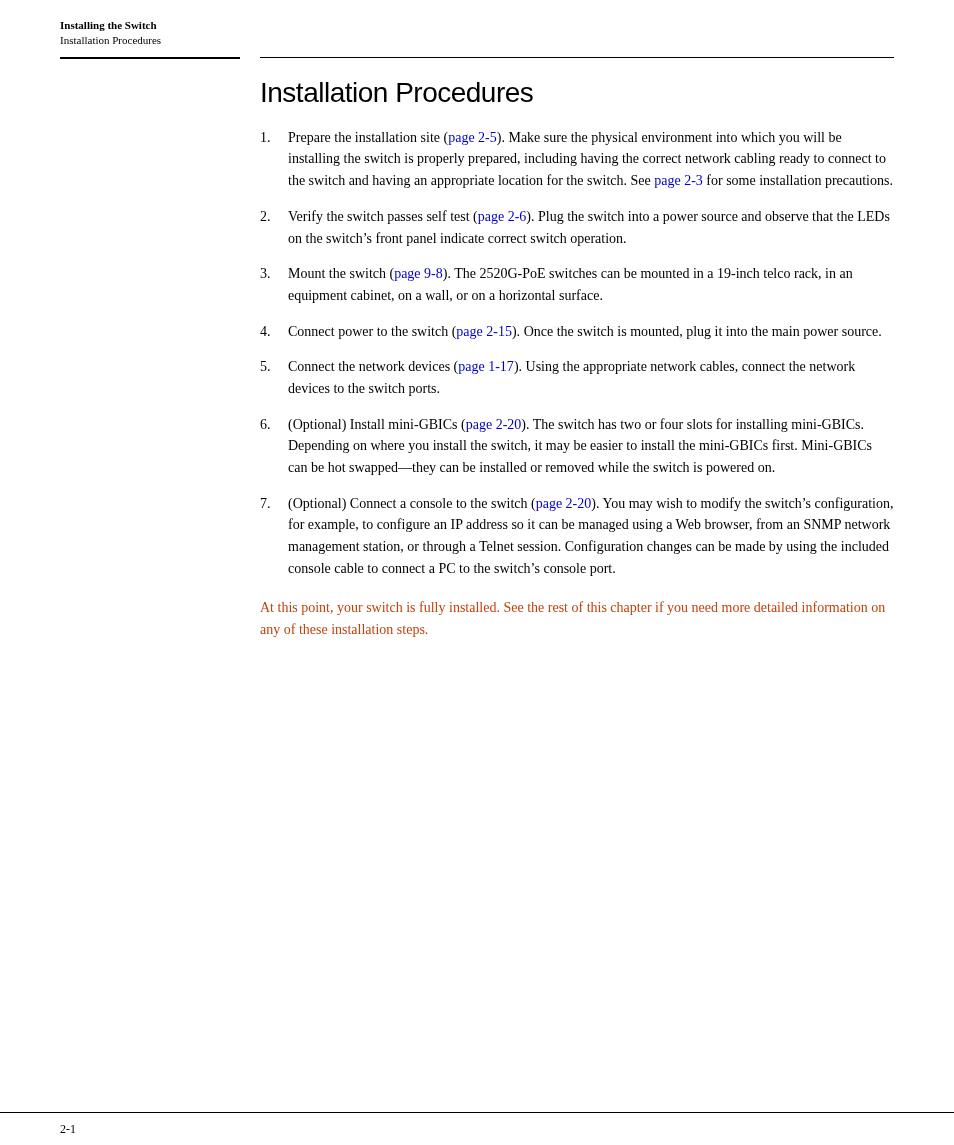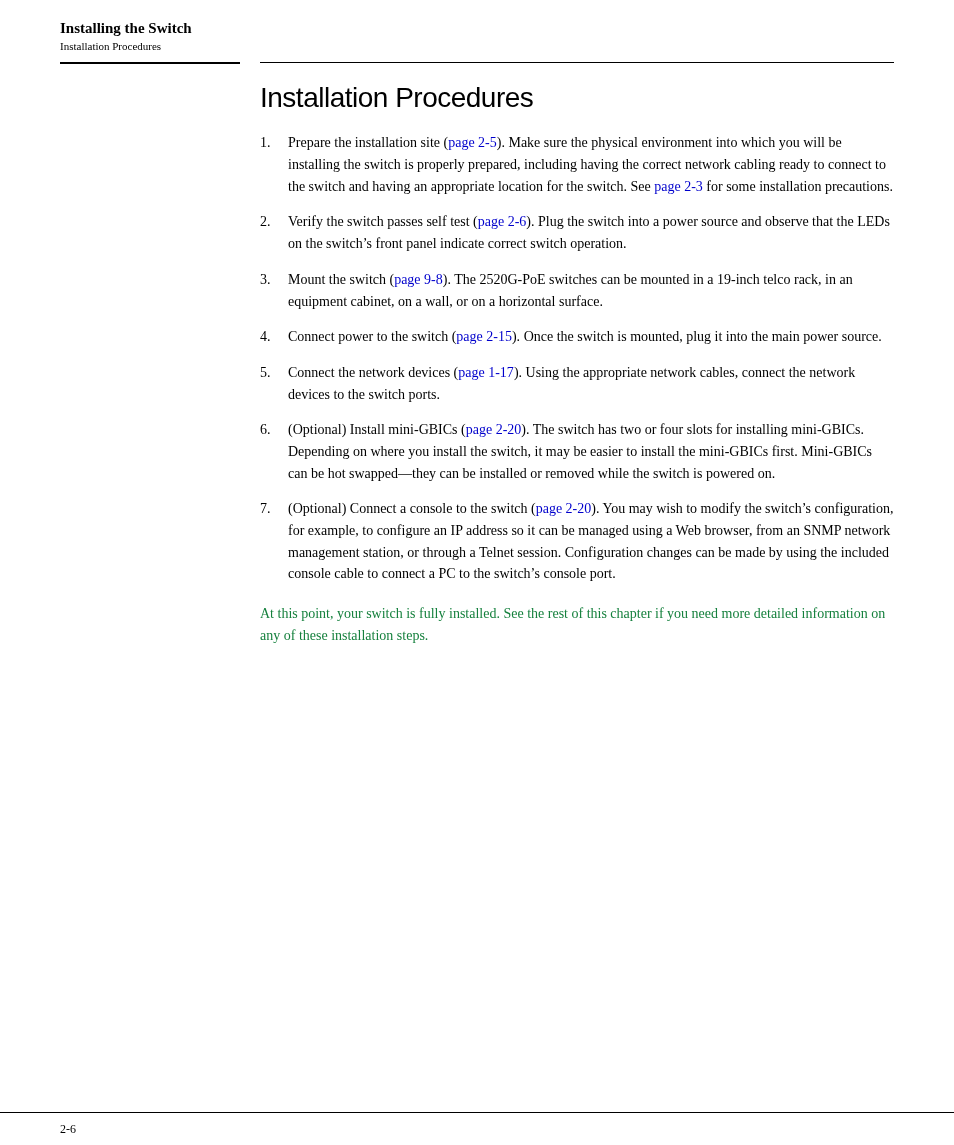--- a/index.html
+++ b/index.html
@@ -35,21 +35,21 @@
     .header-left {
       width: 200px;
       flex-shrink: 0;
     }
 
     .header-right {
       flex: 1;
     }
 
     .breadcrumb-title {
-      font-size: 15px;
+      font-size: 11px;
       font-weight: bold;
       color: #000;
       line-height: 1.4;
     }
 
     .breadcrumb-subtitle {
       font-size: 11px;
       font-weight: normal;
       color: #000;
       line-height: 1.4;
@@ -148,21 +148,21 @@
 
     a.inline-link {
       color: #0000cc;
       text-decoration: none;
     }
 
     .closing-text {
       font-size: 14px;
       line-height: 1.55;
       margin-top: 18px;
-      color: #15803d;
+      color: #c2410c;
     }
 
     
     .footer {
       position: absolute;
       bottom: 0;
       left: 0;
       right: 0;
       padding: 8px 60px;
       border-top: 1px solid #000;
@@ -252,16 +252,16 @@
         </li>
 
       </ol>
 
       <p class="closing-text">At this point, your switch is fully installed. See the rest of this chapter if you need more detailed information on any of these installation steps.</p>
 
     </div>
   </div>
 
   <div class="footer">
-    <span class="footer-page-number">2-6</span>
+    <span class="footer-page-number">2-1</span>
   </div>
 
 </div>
 
 </body></html>

